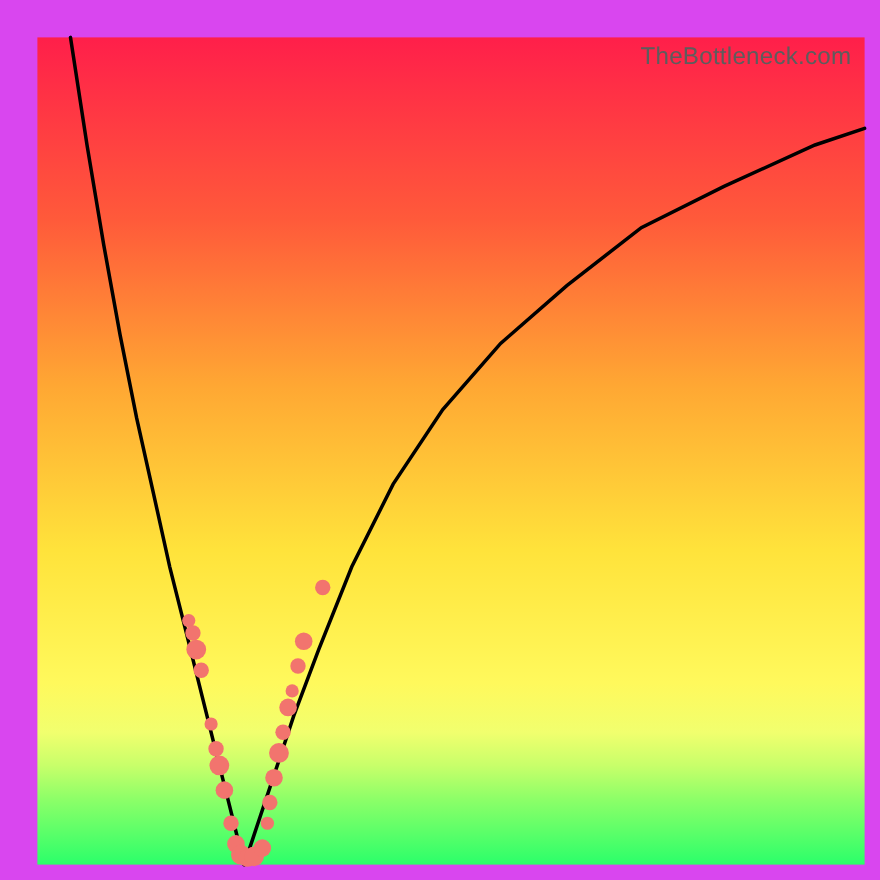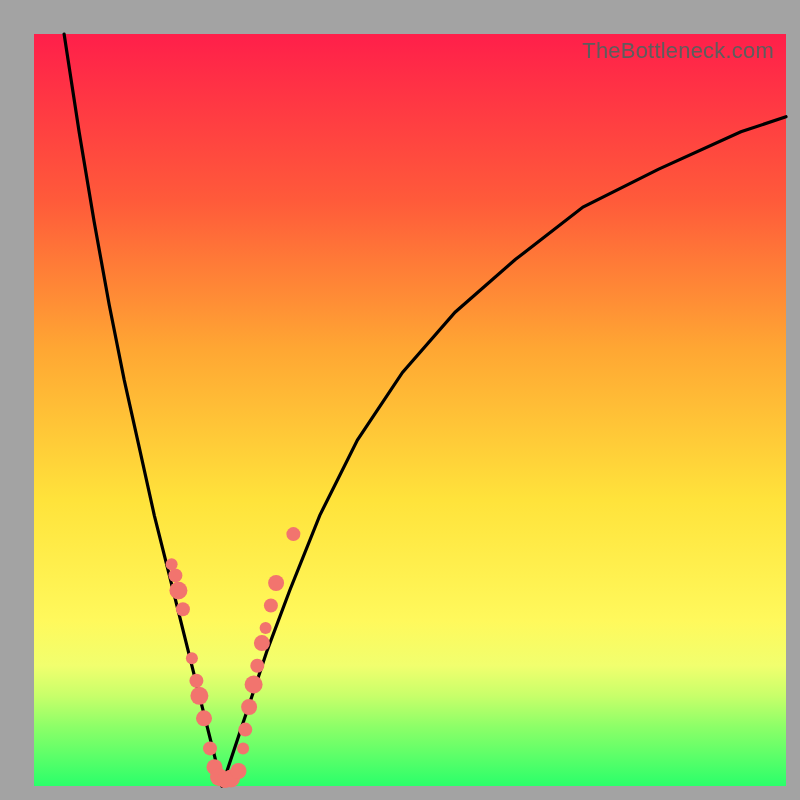--- a/index.html
+++ b/index.html
@@ -8,21 +8,21 @@
     width: 800px;
     height: 800px;
     overflow: hidden;
     background: #000;
     font-family: Arial, Helvetica, sans-serif;
   }
   .frame {
     position: relative;
     width: 800px;
     height: 800px;
-    background: #a3a3a3;
+    background: #d946ef;
   }
   .plot-area {
     position: absolute;
     left: 34px;
     top: 34px;
     width: 752px;
     height: 752px;
     background: linear-gradient(
       to bottom,
       #ff1f4a 0%,

